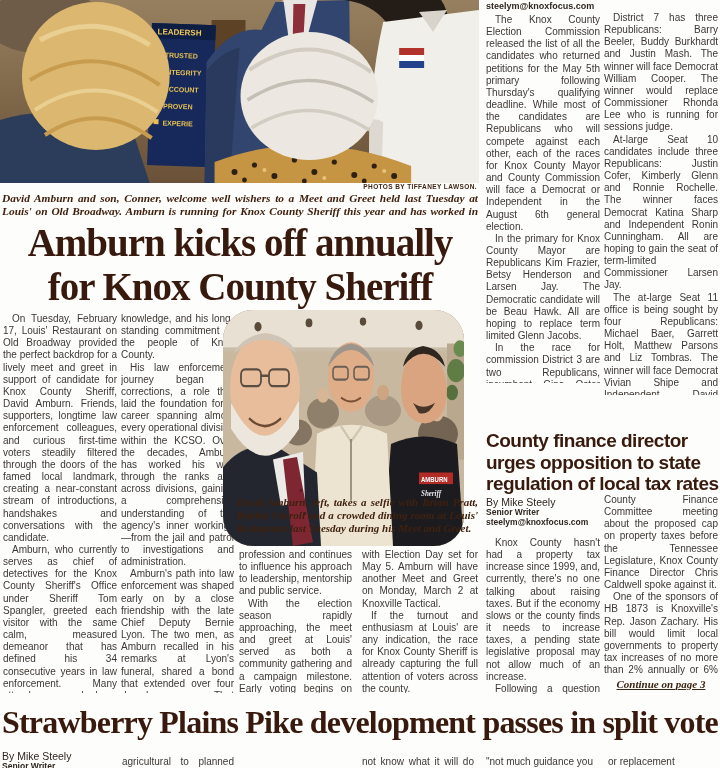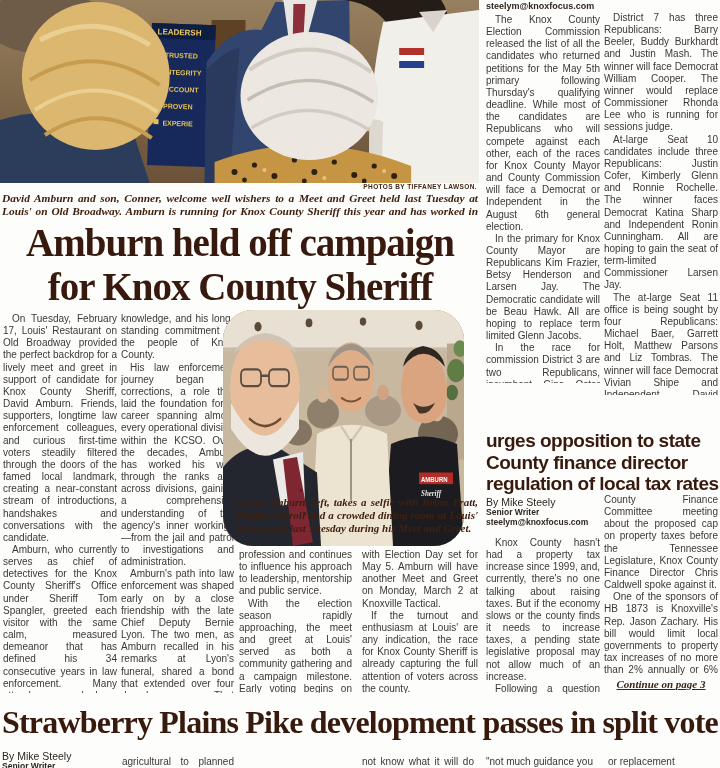--- a/index.html
+++ b/index.html
@@ -137,21 +137,21 @@
         <path d="M250,70 Q310,28 372,72" stroke="#d2ccc2" stroke-width="4" fill="none"></path>
         <path d="M248,100 Q310,60 374,102" stroke="#c4beb4" stroke-width="3.5" fill="none"></path>
         <path d="M252,128 Q310,92 370,130" stroke="#d2ccc2" stroke-width="3.5" fill="none"></path>
       </g>
     </svg>
   </div>
   <div class="credit">PHOTOS BY TIFFANEY LAWSON.</div>
   <div class="caption cap-top">David Amburn and son, Conner, welcome well wishers to a Meet and Greet held last Tuesday at Louis' on Old Broadway. Amburn is running for Knox County Sheriff this year and has worked in law enforecement for 34 years.</div>
 
   <div class="abs main-head">
-    <div>Amburn held off campaign</div>
+    <div>Amburn kicks off annually</div>
     <div>for Knox County Sheriff</div>
   </div>
 
   <div class="col" style="left:3px;top:313px;width:114px;height:380px;">
     <p>On Tuesday, February 17, Louis' Restaurant on Old Broadway provided the perfect backdrop for a lively meet and greet in support of candidate for Knox County Sheriff, David Amburn. Friends, supporters, longtime law enforcement colleagues, and curious first-time voters steadily filtered through the doors of the famed local landmark, creating a near-constant stream of introductions, handshakes and conversations with the candidate.</p>
     <p>Amburn, who currently serves as chief of detectives for the Knox County Sheriff's Office under Sheriff Tom Spangler, greeted each visitor with the same calm, measured demeanor that has defined his 34 consecutive years in law enforcement. Many attendees remarked on his reputation for steady leadership, deep institutional</p>
   </div>
   <div class="col" style="left:121px;top:313px;width:113px;height:380px;">
     <p class="cont">knowledge, and his long-standing commitment to the people of Knox County.</p>
     <p>His law enforcement journey began in corrections, a role that laid the foundation for a career spanning almost every operational division within the KCSO. Over the decades, Amburn has worked his way through the ranks and across divisions, gaining a comprehensive understanding of the agency's inner workings—from the jail and patrol to investigations and administration.</p>
@@ -240,22 +240,22 @@
     <p>In the primary for Knox County Mayor are Republicans Kim Frazier, Betsy Henderson and Larsen Jay. The Democratic candidate will be Beau Hawk. All are hoping to replace term limited Glenn Jacobs.</p>
     <p>In the race for commission District 3 are two Republicans, incumbent Gina Oster and Sheri Super. The winner will face Democrat Brandon</p>
   </div>
   <div class="col" style="left:604px;top:12px;width:114px;height:383px;">
     <p>District 7 has three Republicans: Barry Beeler, Buddy Burkhardt and Justin Mash. The winner will face Democrat William Cooper. The winner would replace Commissioner Rhonda Lee who is running for sessions judge.</p>
     <p>At-large Seat 10 candidates include three Republicans: Justin Cofer, Kimberly Glenn and Ronnie Rochelle. The winner faces Democrat Katina Sharp and Independent Ronin Cunningham. All are hoping to gain the seat of term-limited Commissioner Larsen Jay.</p>
     <p>The at-large Seat 11 office is being sought by four Republicans: Michael Baer, Garrett Holt, Matthew Parsons and Liz Tombras. The winner will face Democrat Vivian Shipe and Independent David Velarde. The winner will replace term-limited Kim Frazier.</p>
   </div>
 
   <div class="abs fin-head">
+    <div>County finance director</div>
     <div>urges opposition to state</div>
-    <div>County finance director</div>
     <div>regulation of local tax rates</div>
   </div>
   <div class="byline" style="left:486px;top:497px;width:120px;">
     <div class="n">By Mike Steely</div>
     <div class="t">Senior Writer</div>
     <div class="e">steelym@knoxfocus.com</div>
   </div>
   <div class="col" style="left:486px;top:537px;width:114px;height:157px;">
     <p>Knox County hasn't had a property tax increase since 1999, and, currently, there's no one talking about raising taxes. But if the economy slows or the county finds it needs to increase taxes, a pending state legislative proposal may not allow much of an increase.</p>
     <p>Following a question during last week's Knox</p>

